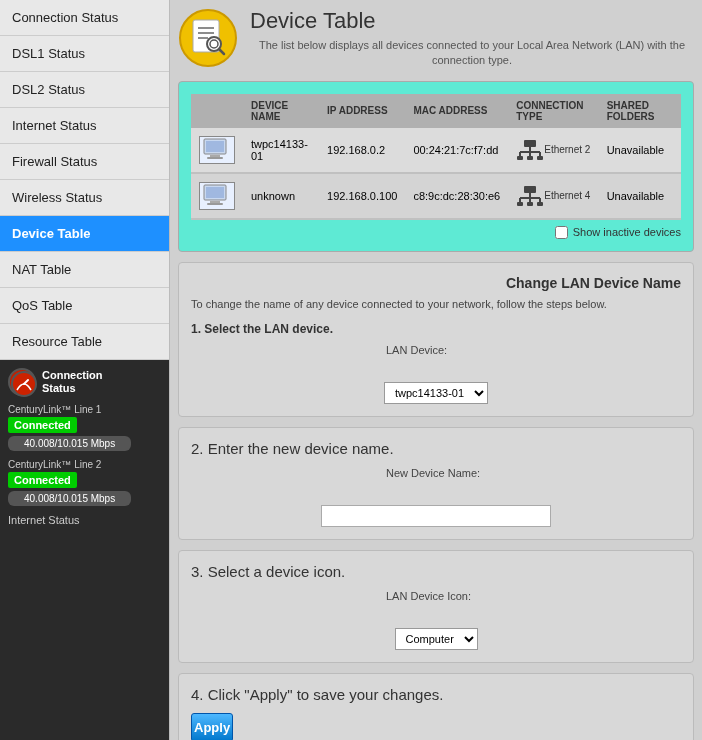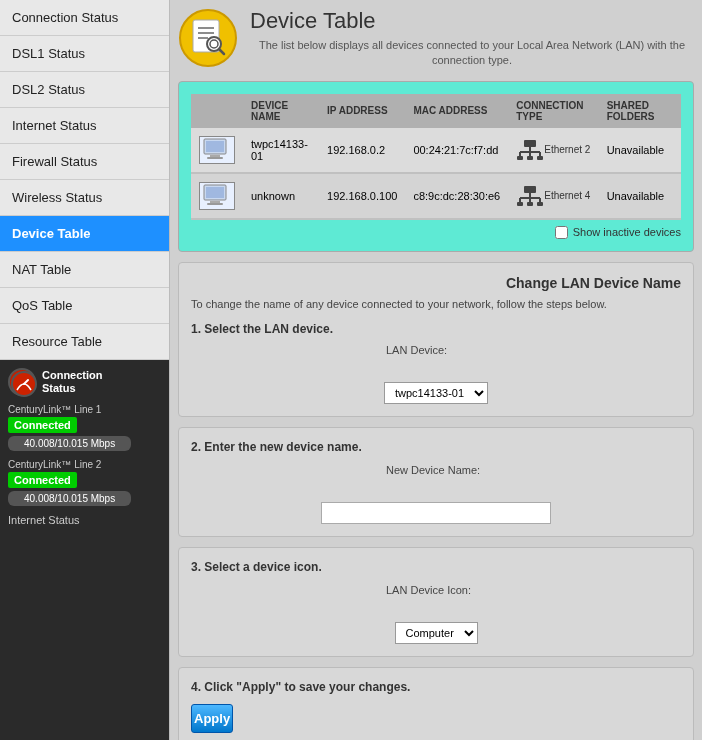--- a/index.html
+++ b/index.html
@@ -220,22 +220,22 @@
     }
 
     .step-box {
       background: #d8d8d8;
       border: 1px solid #bbb;
       border-radius: 4px;
       padding: 12px;
       margin-bottom: 10px;
     }
     .step-title {
-      font-size: 12px;
-      font-weight: bold;
+      font-size: 15px;
+      font-weight: normal;
       color: #333;
       margin-bottom: 10px;
     }
     .text-input {
       width: 230px;
       padding: 4px 6px;
       border: 1px solid #aaa;
       background: white;
       font-size: 11px;
     }

